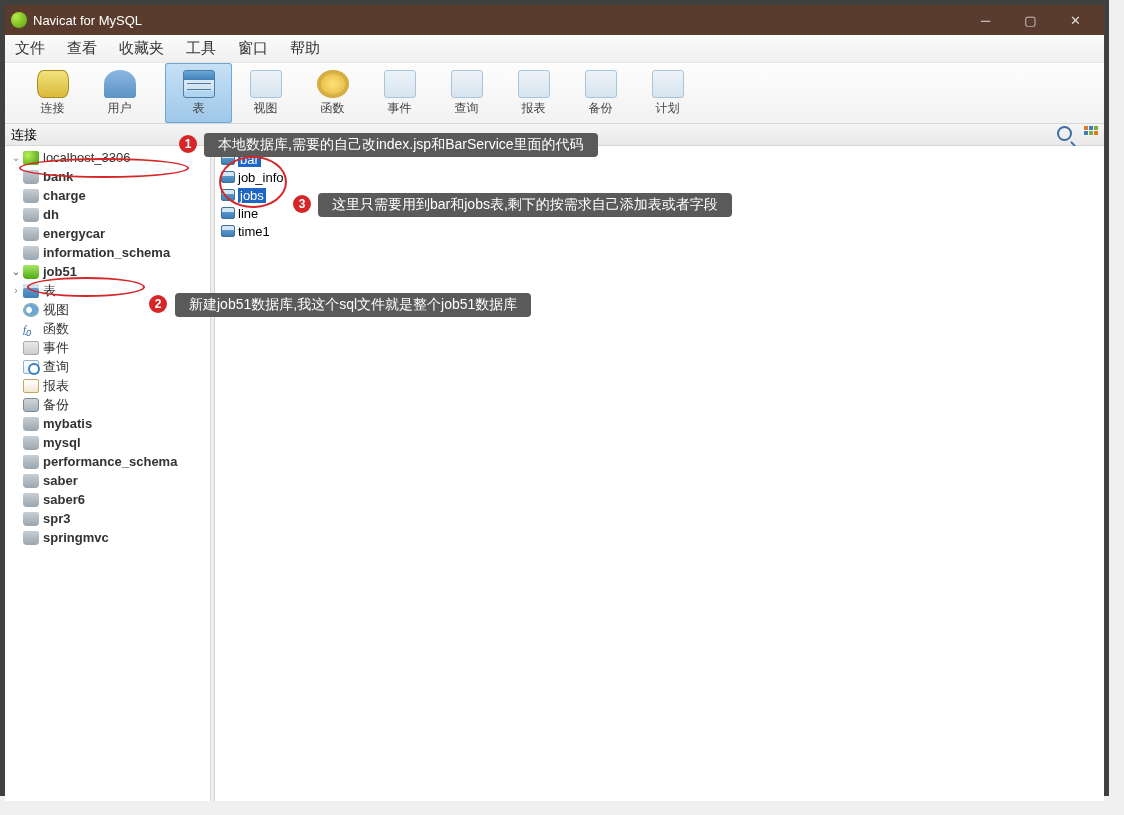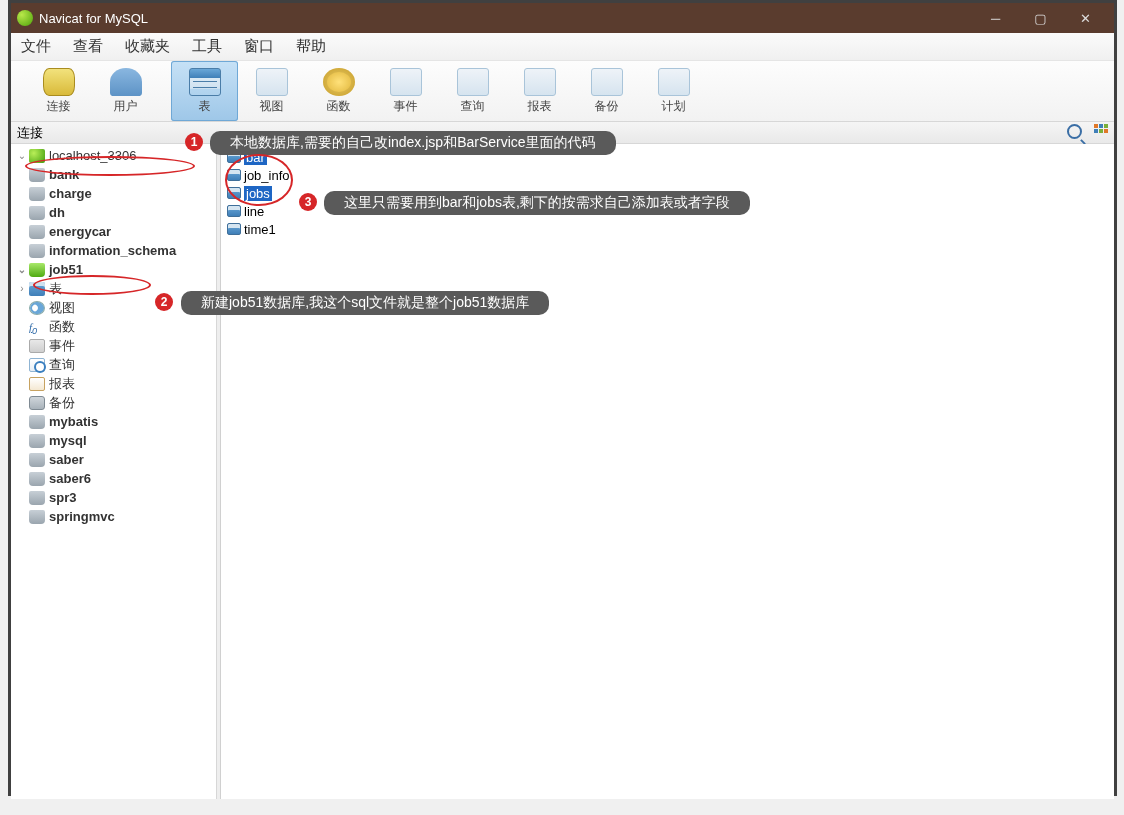--- a/index.html
+++ b/index.html
@@ -1,17 +1,17 @@
 <!DOCTYPE html>
 <html><head>
 <meta charset="utf-8">
 <style>
   * { box-sizing:border-box; font-family:"Microsoft YaHei","Segoe UI",sans-serif; }
   body { margin:0; background:#f0f0f0; width:1124px; height:815px; overflow:hidden; }
-  .window { position:relative; width:1109px; height:796px; background:#fff; border:3px solid #404040;margin-left:8px; }
+  .window { position:relative; width:1109px; height:796px; background:#fff; border:5px solid #404040; }
   
   .titlebar { height:30px; background:#5a3c2e; color:#fff; display:flex; align-items:center; padding:0 6px; font-size:13px; }
   .titlebar .logo { width:16px; height:16px; border-radius:50%;
     background:radial-gradient(circle at 30% 30%,#b8e84a,#4fa30a); margin-right:6px; }
   .winctl { margin-left:auto; display:flex; }
   .winctl div { width:45px; height:30px; display:flex; align-items:center; justify-content:center; color:#ddd; font-size:13px; }
   
   .menubar { height:28px; background:linear-gradient(#fbfbfb,#f0f0f0); display:flex; align-items:center; padding:0 10px; font-size:15px; gap:22px; border-bottom:1px solid #e5e5e5;}
   .menubar span { color:#333; }
   
@@ -56,21 +56,21 @@
   .ico-query{background:linear-gradient(#fff,#e6eef5);border:1px solid #8fb4d3;border-radius:2px;position:relative;}
   .ico-query::after{content:"";position:absolute;right:-2px;bottom:-2px;width:8px;height:8px;border:2px solid #3a7fbf;border-radius:50%;background:#fff;}
   .ico-report{background:linear-gradient(#fff,#f4e8d2);border:1px solid #c7a260;border-radius:2px;}
   .ico-backup{background:linear-gradient(#d0d6db,#a8b2ba);border-radius:3px;border:1px solid #7f8a93;}
   .ico-tiny-table{width:14px;height:12px;background:linear-gradient(#6aa7d8,#3f7fb8);
        box-shadow:inset 0 4px 0 #d5e5f1;border:1px solid #3f6f9a;border-radius:2px;display:inline-block;vertical-align:-2px;margin-right:3px;}
   
   .ann-ring{position:absolute;border:2px solid #d62628;border-radius:50%;pointer-events:none;}
   .ann-num{position:absolute;width:18px;height:18px;border-radius:50%;background:#d62628;color:#fff;
        font:bold 12px/18px sans-serif;text-align:center;pointer-events:none;}
-  .ann-box{position:absolute;background:#5a5a5a;color:#fff;font-size:14px;padding:3px 20px;border-radius:10px;pointer-events:none;white-space:nowrap;}
+  .ann-box{position:absolute;background:#5a5a5a;color:#fff;font-size:14px;padding:3px 14px;border-radius:4px;pointer-events:none;white-space:nowrap;}
   
   .tablelist{padding:4px 6px;font-size:13px;}
   .tablelist div{height:18px;display:flex;align-items:center;}
   .tablelist .sel span.name{background:#1e66c4;color:#ffffff;padding:0 2px;}
   .search-ico::before{content:"";display:inline-block;width:11px;height:11px;border:2px solid #3a6ea5;border-radius:50%;}
   .search-ico::after{content:"";display:inline-block;width:6px;height:2px;background:#3a6ea5;transform:rotate(45deg);margin-left:-2px;margin-bottom:-4px;}
   .grid-ico{width:14px;height:12px;display:inline-block;
       background:
         linear-gradient(#e07828,#e07828)0 0/4px 4px no-repeat,
         linear-gradient(#3f7fb8,#3f7fb8)5px 0/4px 4px no-repeat,
@@ -168,20 +168,21 @@
           <li class="indent1"><span class="exp">⌄</span><span class="ico ico-db active"></span>job51</li>
           <li class="indent2"><span class="exp">›</span><span class="ico ico-mini-table"></span>表</li>
           <li class="indent2"><span class="exp"></span><span class="ico ico-view"></span>视图</li>
           <li class="indent2"><span class="exp"></span><span class="ico ico-fx">f<sub>0</sub></span>函数</li>
           <li class="indent2"><span class="exp"></span><span class="ico ico-event"></span>事件</li>
           <li class="indent2"><span class="exp"></span><span class="ico ico-query"></span>查询</li>
           <li class="indent2"><span class="exp"></span><span class="ico ico-report"></span>报表</li>
           <li class="indent2"><span class="exp"></span><span class="ico ico-backup"></span>备份</li>
           <li class="indent1"><span class="exp"></span><span class="ico ico-db"></span>mybatis</li>
           <li class="indent1"><span class="exp"></span><span class="ico ico-db"></span>mysql</li>
+          <li class="indent1"><span class="exp"></span><span class="ico ico-db"></span>performance_schema</li>
           <li class="indent1"><span class="exp"></span><span class="ico ico-db"></span>saber</li>
           <li class="indent1"><span class="exp"></span><span class="ico ico-db"></span>saber6</li>
           <li class="indent1"><span class="exp"></span><span class="ico ico-db"></span>spr3</li>
           <li class="indent1"><span class="exp"></span><span class="ico ico-db"></span>springmvc</li>
         </ul>
     </div>
     <div class="splitter"></div>
 
     <div class="main">
       <div class="tablelist" id="tablelist">

